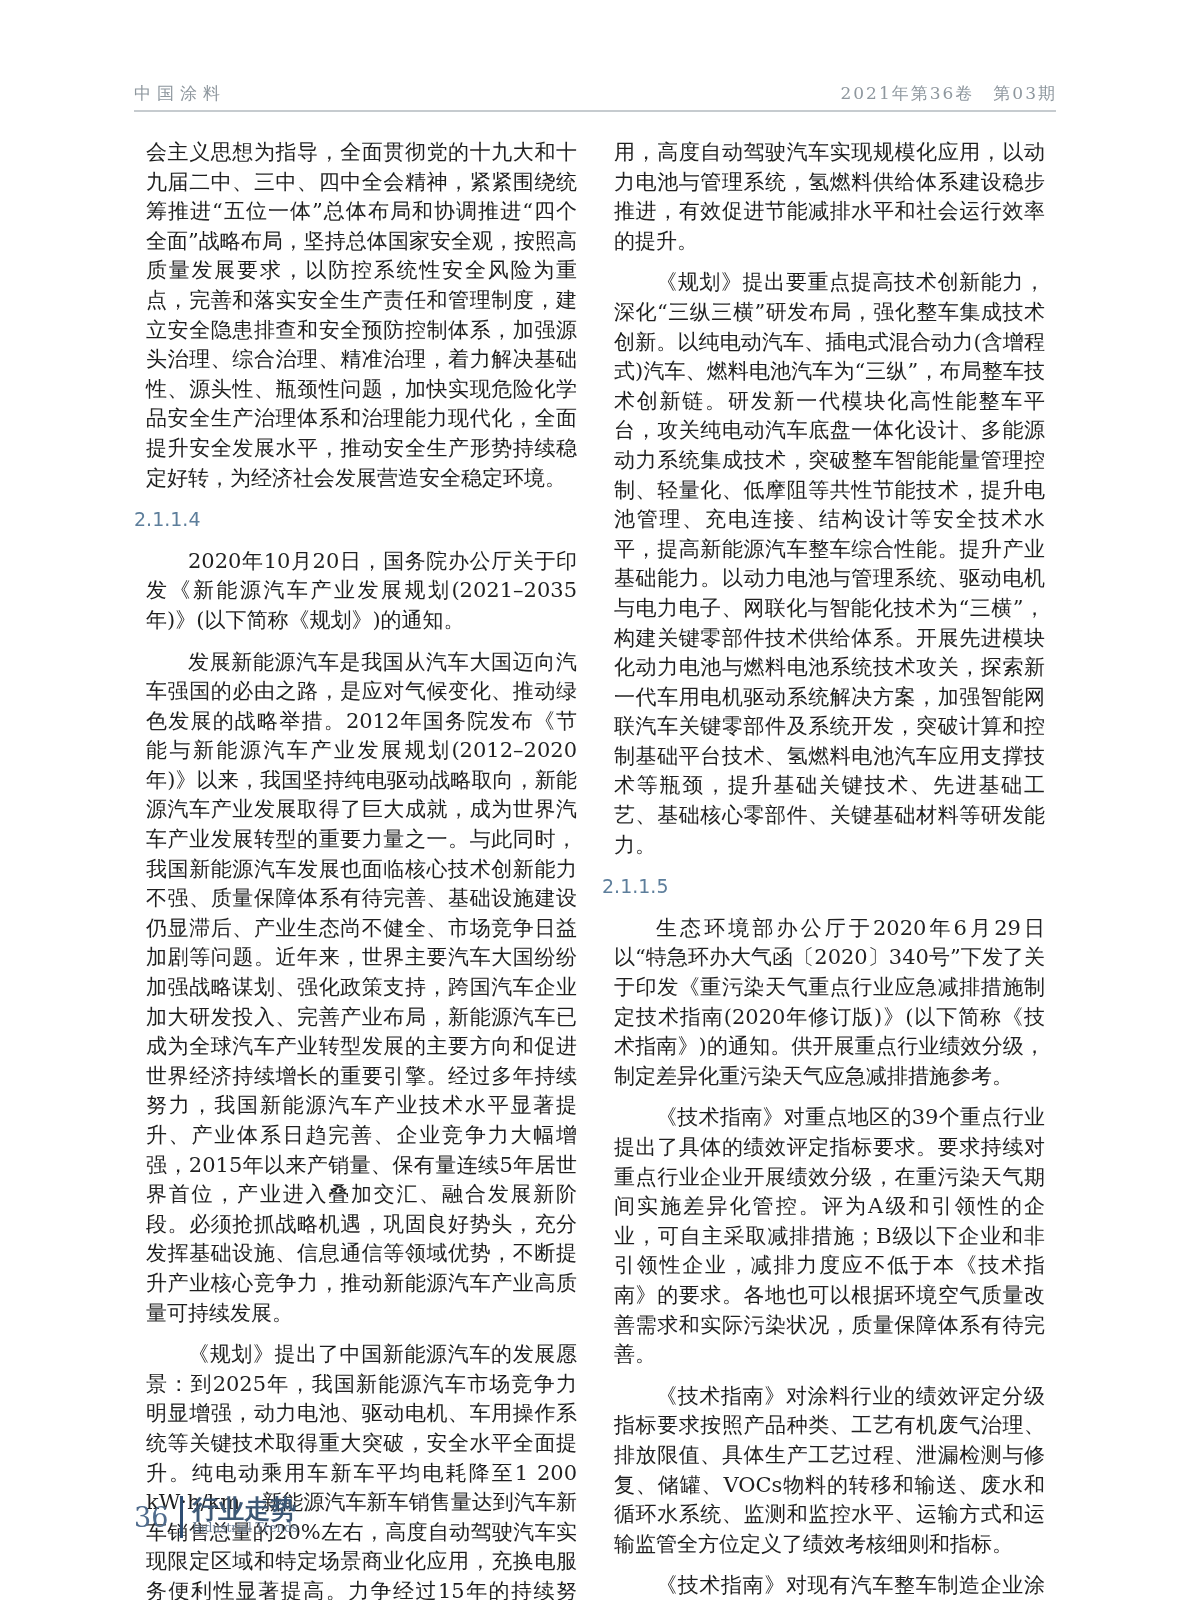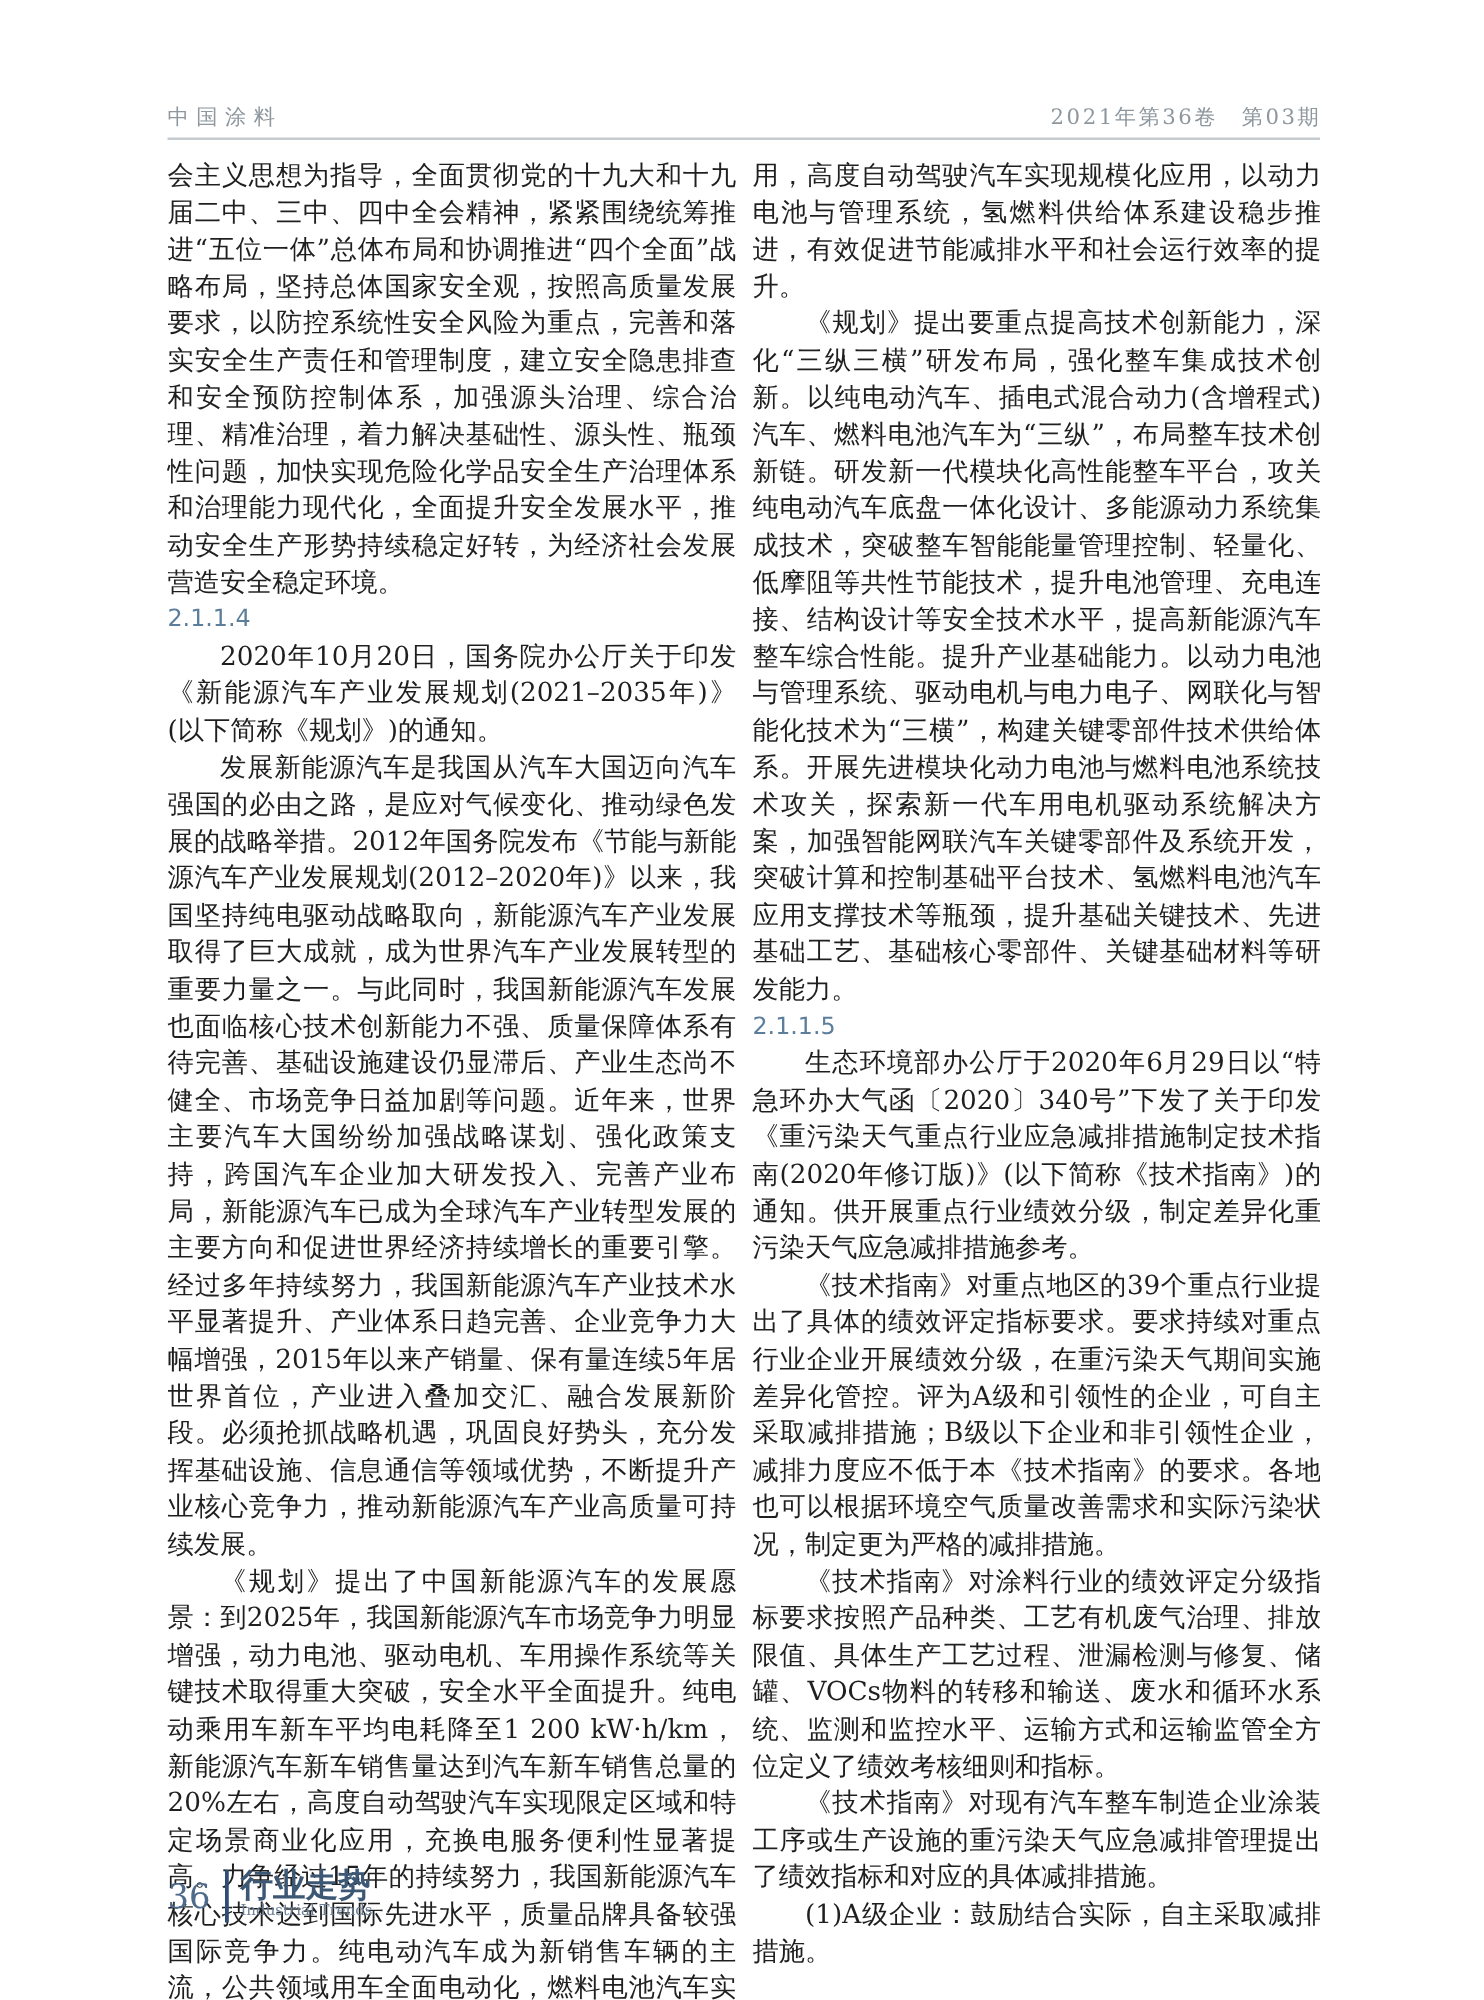--- a/index.html
+++ b/index.html
@@ -48,21 +48,21 @@
     gap: 13px;
   }
   .col {
     width: 455px;
     font-size: 21px;
     line-height: 29.6px;
     text-align: justify;
     text-justify: inter-ideograph;
     color: #1f1f1f;
   }
-  .col p { margin: 0; text-indent: 2em; }
+  .col p { margin: 12px; text-indent: 2em; }
   .col p.noindent { text-indent: 0; }
 
   .sec-heading { display: flex; align-items: flex-end; }
   .sec-num {
     flex: 0 0 auto;
     font-family: "DejaVu Sans", "Liberation Sans", sans-serif;
     font-size: 19px;
     line-height: 29.6px;
     color: var(--accent, #5d7e9b);
     margin-right: 14px;
@@ -131,21 +131,21 @@
         <p>发展新能源汽车是我国从汽车大国迈向汽车强国的必由之路，是应对气候变化、推动绿色发展的战略举措。2012年国务院发布《节能与新能源汽车产业发展规划(2012–2020年)》以来，我国坚持纯电驱动战略取向，新能源汽车产业发展取得了巨大成就，成为世界汽车产业发展转型的重要力量之一。与此同时，我国新能源汽车发展也面临核心技术创新能力不强、质量保障体系有待完善、基础设施建设仍显滞后、产业生态尚不健全、市场竞争日益加剧等问题。近年来，世界主要汽车大国纷纷加强战略谋划、强化政策支持，跨国汽车企业加大研发投入、完善产业布局，新能源汽车已成为全球汽车产业转型发展的主要方向和促进世界经济持续增长的重要引擎。经过多年持续努力，我国新能源汽车产业技术水平显著提升、产业体系日趋完善、企业竞争力大幅增强，2015年以来产销量、保有量连续5年居世界首位，产业进入叠加交汇、融合发展新阶段。必须抢抓战略机遇，巩固良好势头，充分发挥基础设施、信息通信等领域优势，不断提升产业核心竞争力，推动新能源汽车产业高质量可持续发展。</p>
         <p>《规划》提出了中国新能源汽车的发展愿景：到2025年，我国新能源汽车市场竞争力明显增强，动力电池、驱动电机、车用操作系统等关键技术取得重大突破，安全水平全面提升。纯电动乘用车新车平均电耗降至1 200 kW·h/km，新能源汽车新车销售量达到汽车新车销售总量的20%左右，高度自动驾驶汽车实现限定区域和特定场景商业化应用，充换电服务便利性显著提高。力争经过15年的持续努力，我国新能源汽车核心技术达到国际先进水平，质量品牌具备较强国际竞争力。纯电动汽车成为新销售车辆的主流，公共领域用车全面电动化，燃料电池汽车实现商业化应</p>
       </div>
     <div class="col">
         <p class="noindent">用，高度自动驾驶汽车实现规模化应用，以动力电池与管理系统，氢燃料供给体系建设稳步推进，有效促进节能减排水平和社会运行效率的提升。</p>
         <p>《规划》提出要重点提高技术创新能力，深化“三纵三横”研发布局，强化整车集成技术创新。以纯电动汽车、插电式混合动力(含增程式)汽车、燃料电池汽车为“三纵”，布局整车技术创新链。研发新一代模块化高性能整车平台，攻关纯电动汽车底盘一体化设计、多能源动力系统集成技术，突破整车智能能量管理控制、轻量化、低摩阻等共性节能技术，提升电池管理、充电连接、结构设计等安全技术水平，提高新能源汽车整车综合性能。提升产业基础能力。以动力电池与管理系统、驱动电机与电力电子、网联化与智能化技术为“三横”，构建关键零部件技术供给体系。开展先进模块化动力电池与燃料电池系统技术攻关，探索新一代车用电机驱动系统解决方案，加强智能网联汽车关键零部件及系统开发，突破计算和控制基础平台技术、氢燃料电池汽车应用支撑技术等瓶颈，提升基础关键技术、先进基础工艺、基础核心零部件、关键基础材料等研发能力。</p>
         <div class="sec-heading">
           <span class="sec-num">2.1.1.5</span>
         </div>
         <p>生态环境部办公厅于2020年6月29日以“特急环办大气函〔2020〕340号”下发了关于印发《重污染天气重点行业应急减排措施制定技术指南(2020年修订版)》(以下简称《技术指南》)的通知。供开展重点行业绩效分级，制定差异化重污染天气应急减排措施参考。</p>
-        <p>《技术指南》对重点地区的39个重点行业提出了具体的绩效评定指标要求。要求持续对重点行业企业开展绩效分级，在重污染天气期间实施差异化管控。评为A级和引领性的企业，可自主采取减排措施；B级以下企业和非引领性企业，减排力度应不低于本《技术指南》的要求。各地也可以根据环境空气质量改善需求和实际污染状况，制定更为严格的减排措施。</p>
+        <p>《技术指南》对重点地区的39个重点行业提出了具体的绩效评定指标要求。要求持续对重点行业企业开展绩效分级，在重污染天气期间实施差异化管控。评为A级和引领性的企业，可自主采取减排措施；B级以下企业和非引领性企业，减排力度应不低于本《技术指南》的要求。各地也可以根据环境空气质量改善需求和实际污染状况，质量保障体系有待完善。</p>
         <p>《技术指南》对涂料行业的绩效评定分级指标要求按照产品种类、工艺有机废气治理、排放限值、具体生产工艺过程、泄漏检测与修复、储罐、VOCs物料的转移和输送、废水和循环水系统、监测和监控水平、运输方式和运输监管全方位定义了绩效考核细则和指标。</p>
         <p>《技术指南》对现有汽车整车制造企业涂装工序或生产设施的重污染天气应急减排管理提出了绩效指标和对应的具体减排措施。</p>
         <p>(1)A级企业：鼓励结合实际，自主采取减排措施。</p>
       </div>
   </div>
 
   <div class="page-footer">
     <span class="page-number">36</span>
     <span class="footer-bar"></span>
     <span class="footer-text">

